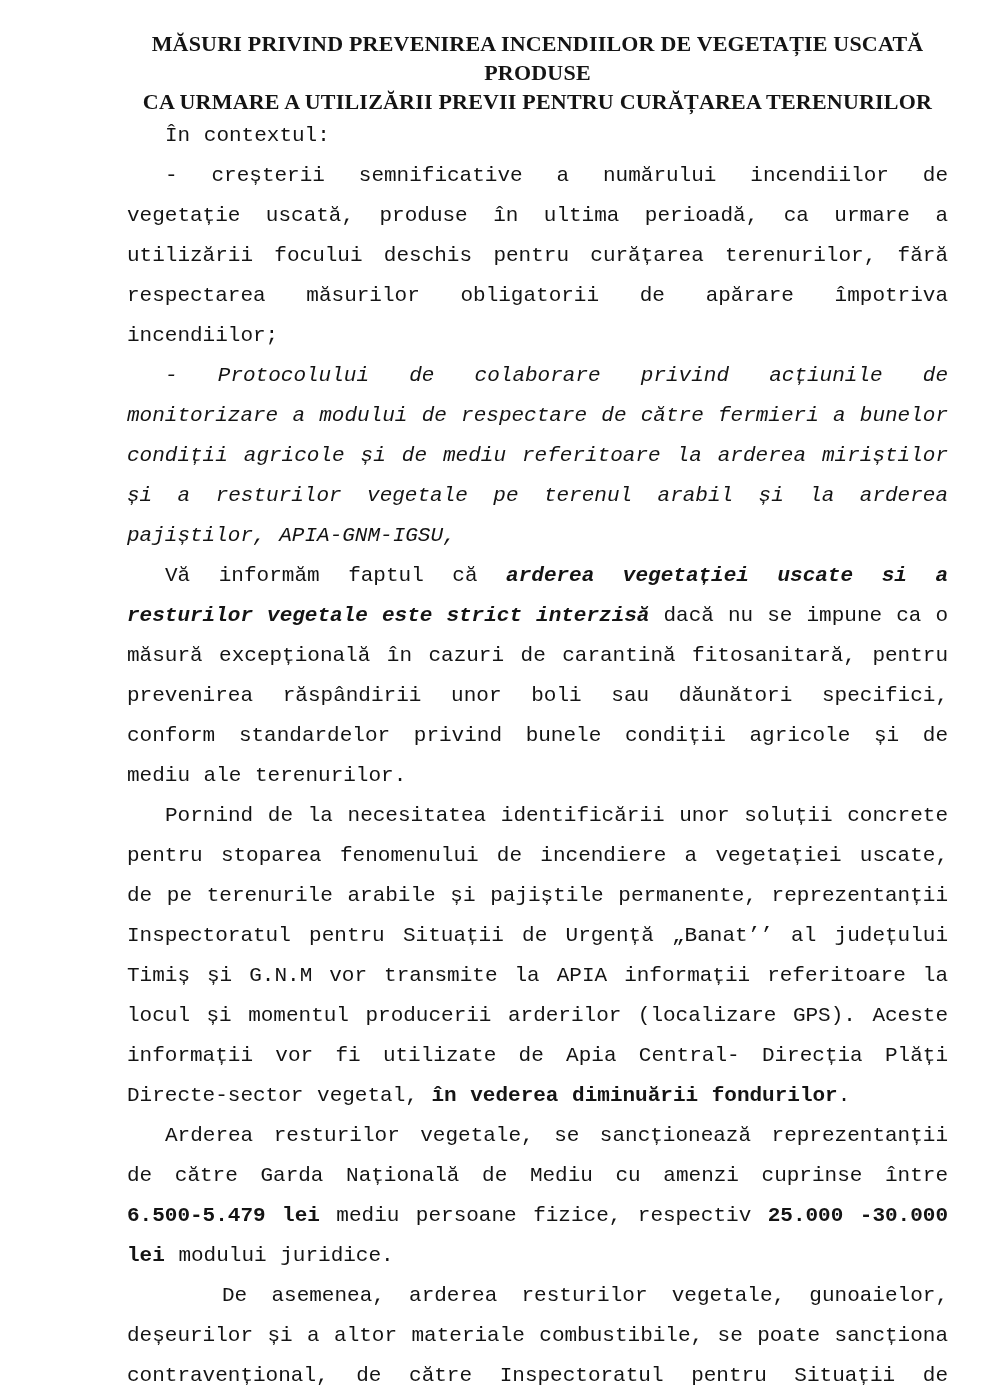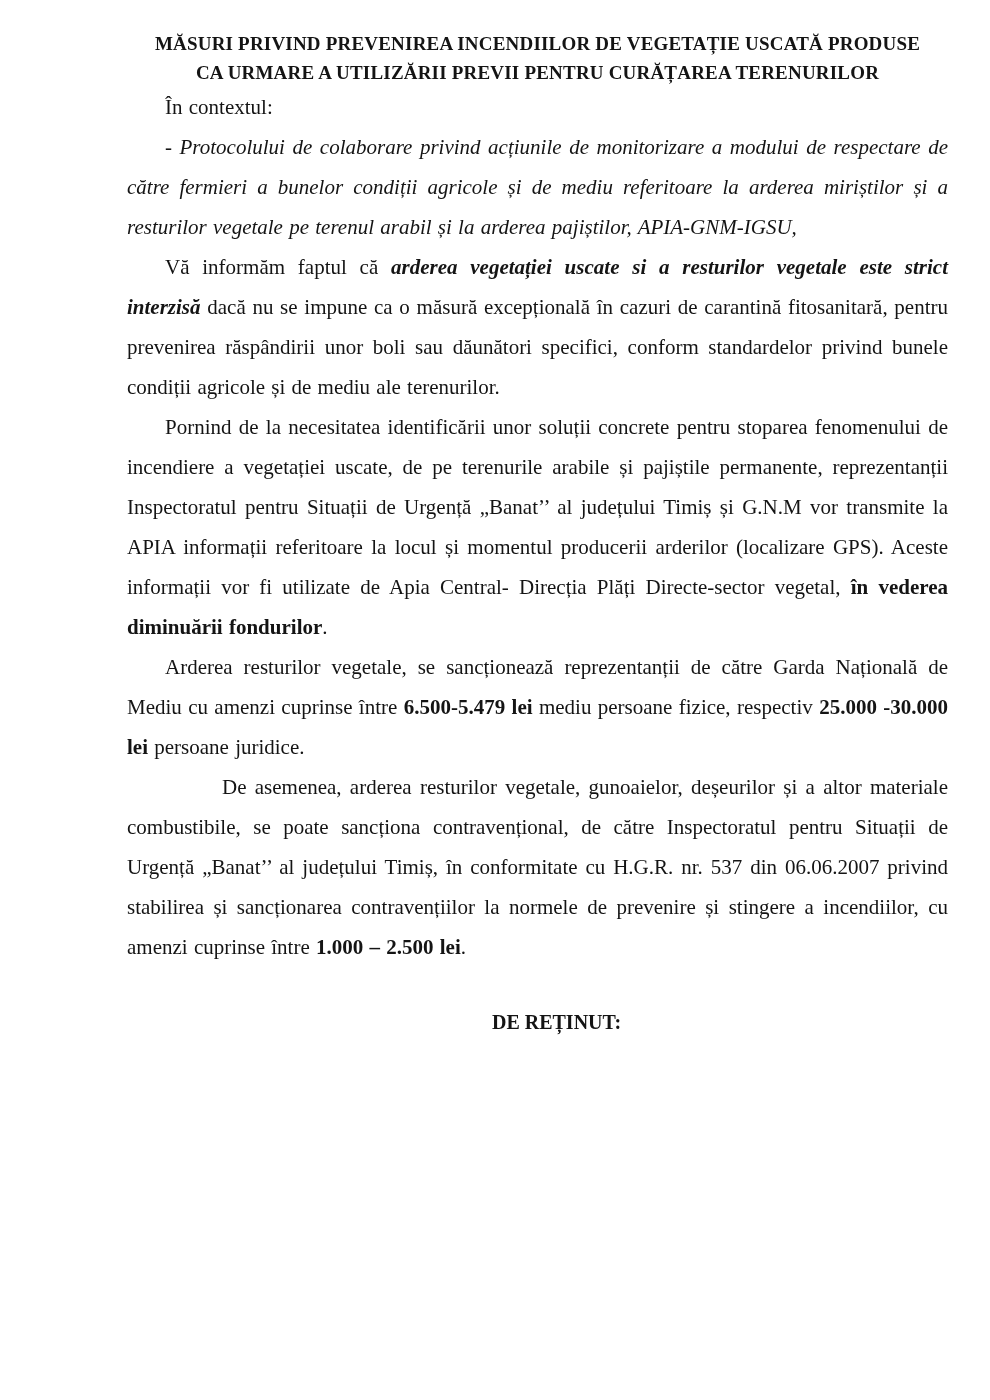--- a/index.html
+++ b/index.html
@@ -17,35 +17,36 @@
     font-family: "Liberation Serif", "DejaVu Serif", serif;
     box-sizing: border-box;
     overflow: hidden;
   }
   .doc-title {
     padding-top: 29px;
     margin-left: 127px;
     width: 821px;
     text-align: center;
     font-weight: bold;
-    font-size: 19px;
+    font-size: 22px;
     line-height: 29px;
     letter-spacing: 0.2px;
   }
   .doc-body {
     margin-left: 127px;
     width: 821px;
     font-size: 21px;
     line-height: 40px;
   }
   .para {
     margin: 0;
     text-align: justify;
     text-indent: 38px;
     word-spacing: 1px;
+    font-family: Liberation Mono, monospace;
   }
   .para-wide {
     text-indent: 95px;
   }
   .doc-footer {
     margin-left: 127px;
     width: 821px;
     text-align: center;
     font-weight: bold;
   }
@@ -74,28 +75,29 @@
 <div class="page">
 
   <header class="doc-title">
     <div>MĂSURI PRIVIND PREVENIREA INCENDIILOR DE VEGETAȚIE USCATĂ PRODUSE</div>
     <div>CA URMARE A UTILIZĂRII PREVII PENTRU CURĂȚAREA TERENURILOR</div>
   </header>
 
   <main class="doc-body">
     <p class="para">În contextul:</p>
 
+    <p class="para"><span class="r-normal">- creșterii semnificative a numărului incendiilor de vegetație uscată, produse în ultima perioadă, ca urmare a utilizării focului deschis pentru curățarea terenurilor, fără respectarea măsurilor obligatorii de apărare împotriva incendiilor;</span></p>
 
     <p class="para"><span class="r-italic">- Protocolului de colaborare privind acțiunile de monitorizare a modului de respectare de către fermieri a bunelor condiții agricole și de mediu referitoare la arderea miriștilor și a resturilor vegetale pe terenul arabil și la arderea pajiștilor, APIA-GNM-IGSU,</span></p>
 
     <p class="para"><span class="r-normal">Vă informăm faptul că </span><span class="r-bolditalic">arderea vegetației uscate si a resturilor vegetale este strict interzisă</span><span class="r-normal"> dacă nu se impune ca o măsură excepțională în cazuri de carantină fitosanitară, pentru prevenirea răspândirii unor boli sau dăunători specifici, conform standardelor privind bunele condiții agricole și de mediu ale terenurilor.</span></p>
 
     <p class="para"><span class="r-normal">Pornind de la necesitatea identificării unor soluții concrete pentru stoparea fenomenului de incendiere a vegetației uscate, de pe terenurile arabile și pajiștile permanente, reprezentanții Inspectoratul pentru Situații de Urgență „Banat’’ al județului Timiș și G.N.M vor transmite la APIA informații referitoare la locul și momentul producerii arderilor (localizare GPS). Aceste informații vor fi utilizate de Apia Central- Direcția Plăți Directe-sector vegetal, </span><span class="r-bold">în vederea diminuării fondurilor</span><span class="r-normal">.</span></p>
 
-    <p class="para"><span class="r-normal">Arderea resturilor vegetale, se sancționează reprezentanții de către Garda Națională de Mediu cu amenzi cuprinse între </span><span class="r-bold">6.500-5.479 lei</span><span class="r-normal"> mediu persoane fizice, respectiv </span><span class="r-bold">25.000 -30.000 lei</span><span class="r-normal"> persoane juridice.</span></p>
+    <p class="para"><span class="r-normal">Arderea resturilor vegetale, se sancționează reprezentanții de către Garda Națională de Mediu cu amenzi cuprinse între </span><span class="r-bold">6.500-5.479 lei</span><span class="r-normal"> mediu persoane fizice, respectiv </span><span class="r-bold">25.000 -30.000 lei</span><span class="r-normal"> modului juridice.</span></p>
 
     <p class="para para-wide"><span class="r-normal">De asemenea, arderea resturilor vegetale, gunoaielor, deșeurilor și a altor materiale combustibile, se poate sancționa contravențional, de către Inspectoratul pentru Situații de Urgență „Banat’’ al județului Timiș, în conformitate cu H.G.R. nr. 537 din 06.06.2007 privind stabilirea și sancționarea contravențiilor la normele de prevenire și stingere a incendiilor, cu amenzi cuprinse între </span><span class="r-bold">1.000 – 2.500 lei</span><span class="r-normal">.</span></p>
   </main>
 
   <footer class="doc-footer">
     <p class="footer-heading">DE REȚINUT:</p>
   </footer>
 
 </div>
 

